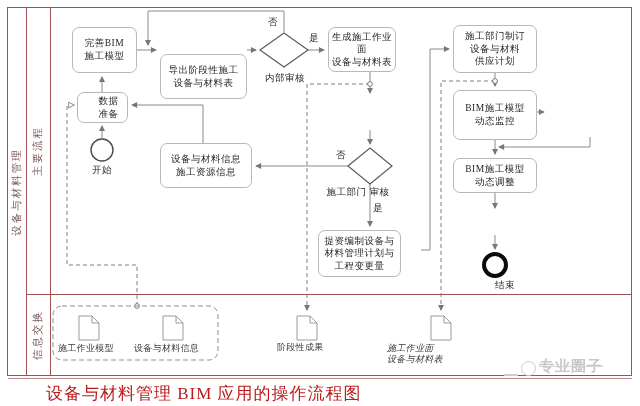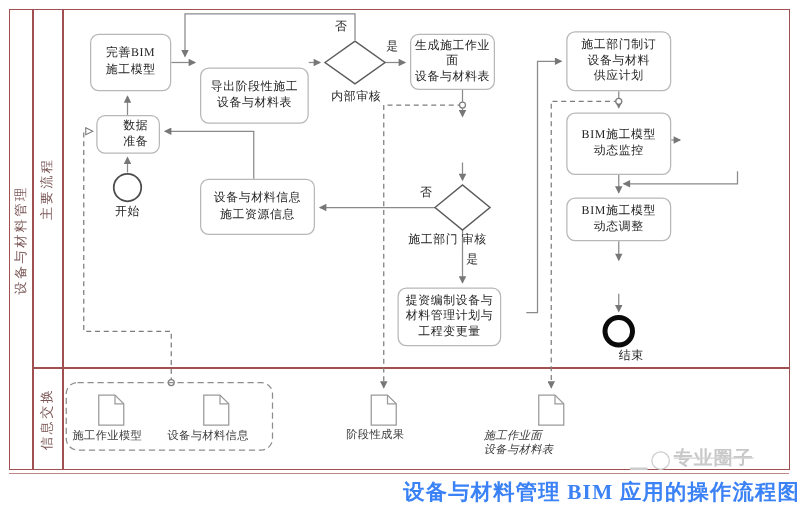--- a/index.html
+++ b/index.html
@@ -6,22 +6,22 @@
   #app{position:relative;width:640px;height:406px;background:#ffffff;overflow:hidden;
        font-family:"Liberation Serif","DejaVu Serif",serif;}
   #canvas{position:absolute;left:0;top:0;width:640px;height:406px;}
   .node{position:absolute;box-sizing:border-box;display:flex;align-items:center;justify-content:center;
         text-align:center;background:#fff;border:1px solid #b8b8b8;border-radius:7px;
         font-size:9.5px;line-height:1.32;white-space:pre-line;color:#1f1f1f;letter-spacing:.5px;}
   .lbl{position:absolute;font-size:9.5px;color:#1f1f1f;text-align:center;letter-spacing:.5px;white-space:pre-line;line-height:1.25;}
   .doclbl{position:absolute;font-size:9px;color:#3a3a3a;letter-spacing:.3px;white-space:pre-line;line-height:1.25;}
   .lane{position:absolute;display:flex;align-items:center;justify-content:center;}
   .lane span{transform:rotate(-90deg);white-space:nowrap;font-size:10.5px;letter-spacing:2px;color:#7a5656;}
-  #title{position:absolute;left:0;right:0;top:382px;text-align:right;padding-left:46px;
-         font-size:17px;font-weight:bold;color:#3b82f6;letter-spacing:1px;}
+  #title{position:absolute;left:0;right:0;top:382px;text-align:left;padding-left:46px;
+         font-size:17px;font-weight:normal;color:#b91c1c;letter-spacing:1px;}
   #watermark{position:absolute;left:504px;top:357px;display:flex;align-items:flex-end;gap:3px;color:#c8c8c8;}
   .wm-dash{display:inline-block;width:14px;height:0;border-top:2px solid #cccccc;}
   .wm-circle{display:inline-block;width:13px;height:13px;border:1.5px solid #cccccc;border-radius:50%;background:#fff;}
   .wm-text{font-size:15px;font-weight:bold;letter-spacing:1px;text-decoration:line-through;
            text-decoration-color:#d4d4d4;color:#c8c8c8;font-family:"Liberation Sans",sans-serif;}
 </style>
 </head>
 <body>
 
 <div id="app">

